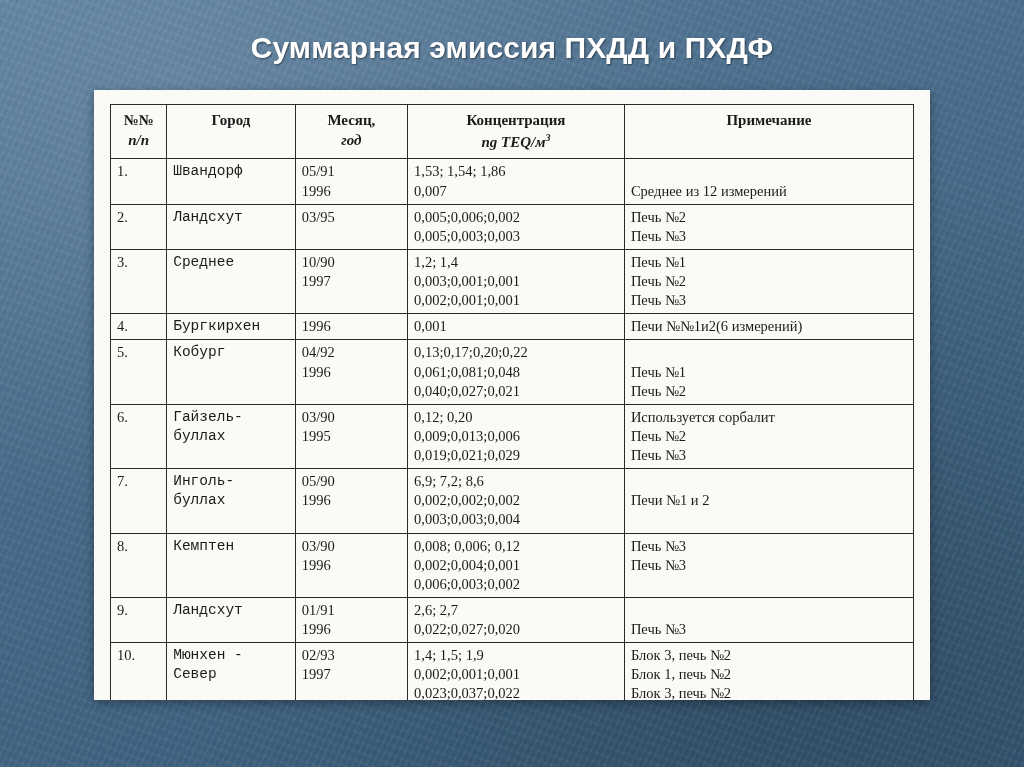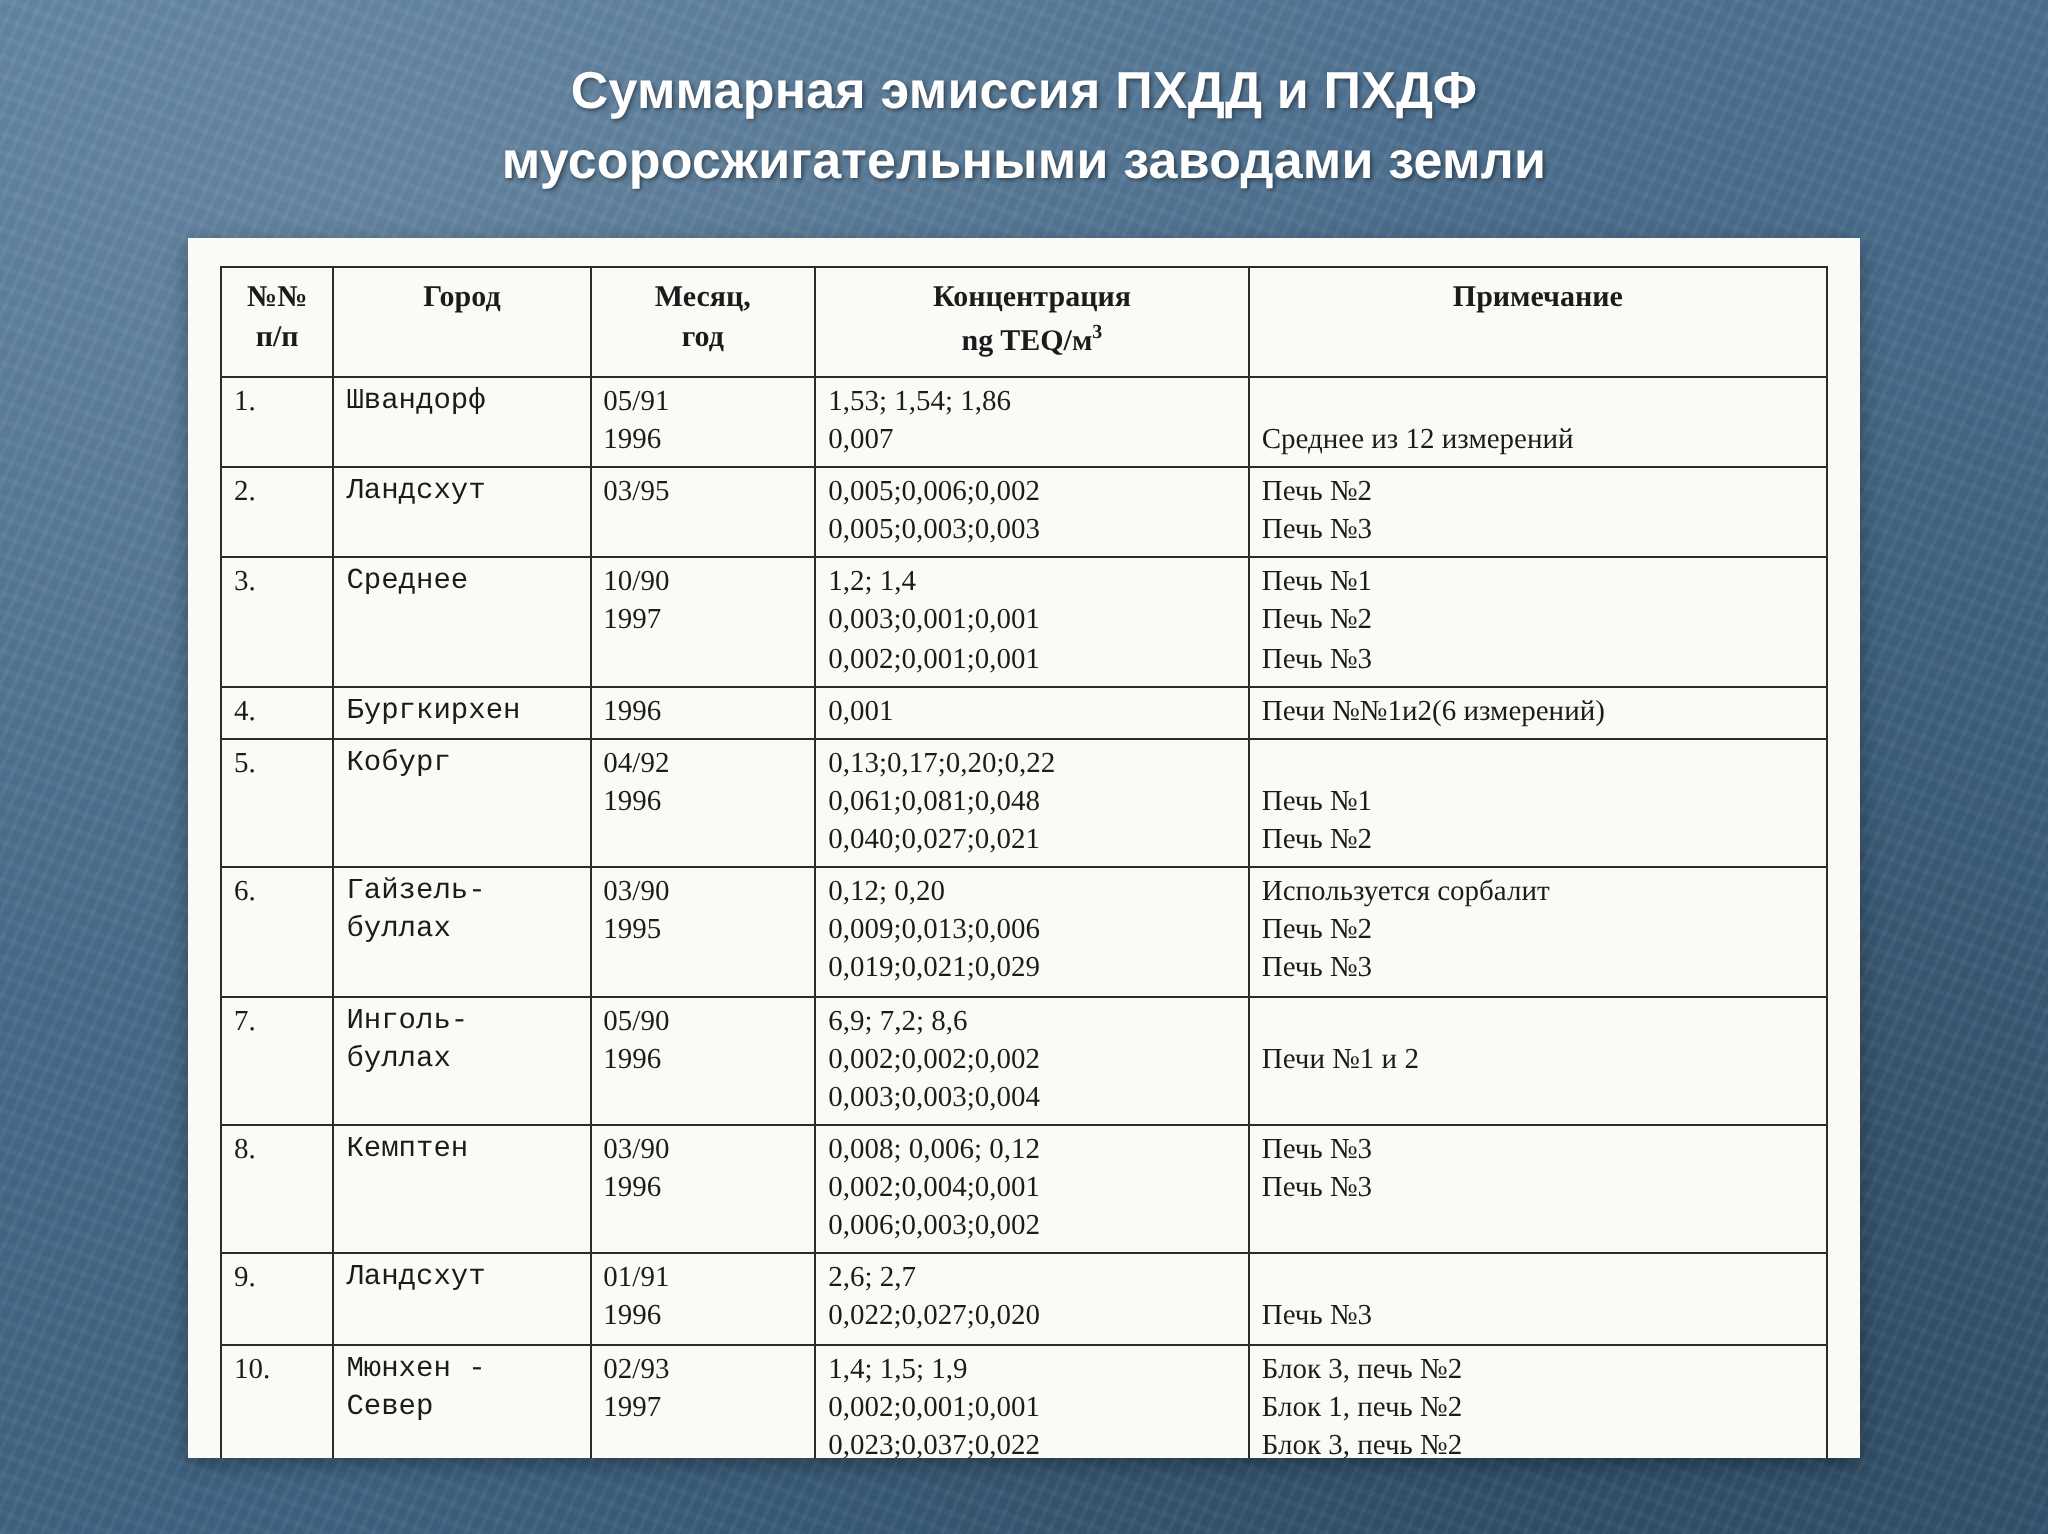--- a/index.html
+++ b/index.html
@@ -31,21 +31,21 @@
       repeating-linear-gradient(115deg, rgba(255,255,255,0.035) 0px, rgba(255,255,255,0.035) 2px, rgba(0,0,0,0.02) 2px, rgba(0,0,0,0.02) 6px),
       repeating-linear-gradient(20deg, rgba(255,255,255,0.025) 0px, rgba(255,255,255,0.025) 3px, rgba(0,0,0,0.015) 3px, rgba(0,0,0,0.015) 9px);
     pointer-events: none;
   }
   .title {
     position: relative;
     z-index: 2;
     text-align: center;
     color: #ffffff;
     font-weight: bold;
-    font-size: 26px;
+    font-size: 30px;
     line-height: 1.33;
     padding: 28px 100px 0 100px;
     text-shadow: 1px 1px 2px rgba(0,0,0,0.45);
     letter-spacing: 0.1px;
   }
   .title-line {
     display: block;
   }
   .table-frame {
     position: relative;
@@ -93,30 +93,30 @@
   td.note { white-space: pre-line; }
   td.date { white-space: pre-line; }
   td.city { white-space: pre-line; font-family: Liberation Mono, monospace; }
   .sup {
     font-size: 10px;
     vertical-align: super;
   }
   .hdr-sub {
     display: block;
     font-weight: bold;
+    font-style: italic;
   }
 </style>
 </head>
 <body>
 
 <div class="slide">
 
   <div class="title">
     <span class="title-line">Суммарная эмиссия ПХДД и ПХДФ</span>
-    <span class="title-line">мусоросжигательными заводами земли</span>
   </div>
 
   <div class="table-frame">
     <table class="emission">
       <colgroup>
         <col class="c-num">
         <col class="c-city">
         <col class="c-date">
         <col class="c-conc">
         <col class="c-note">

